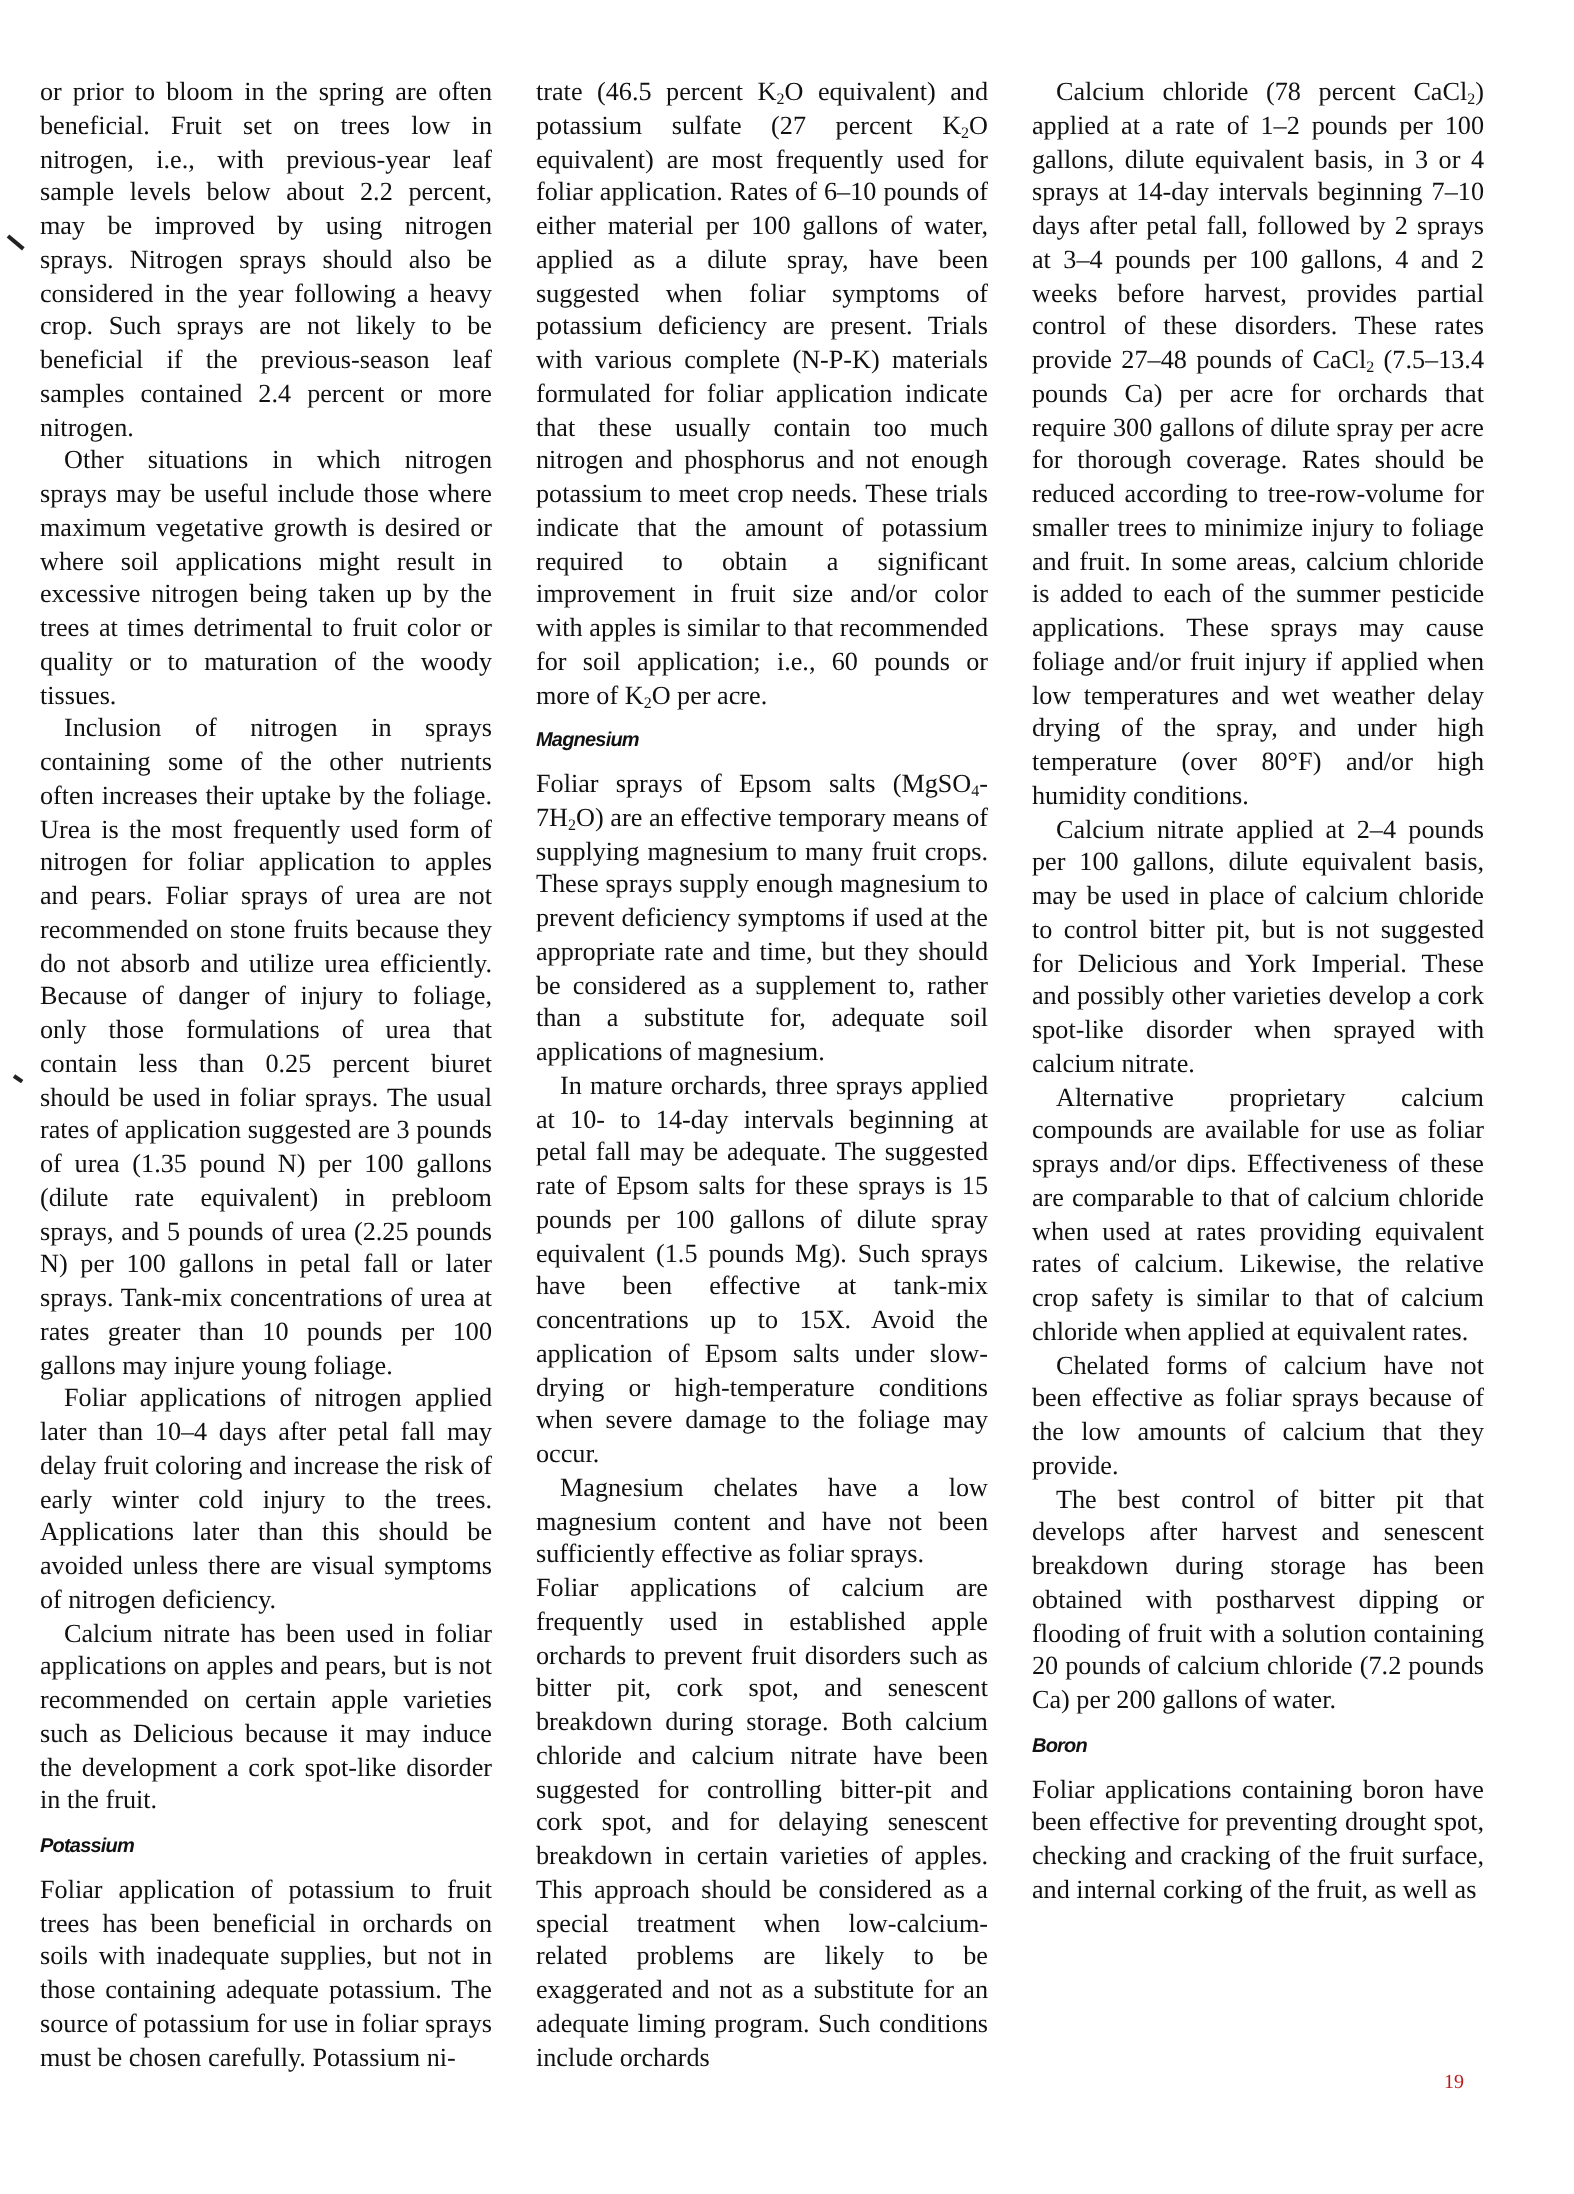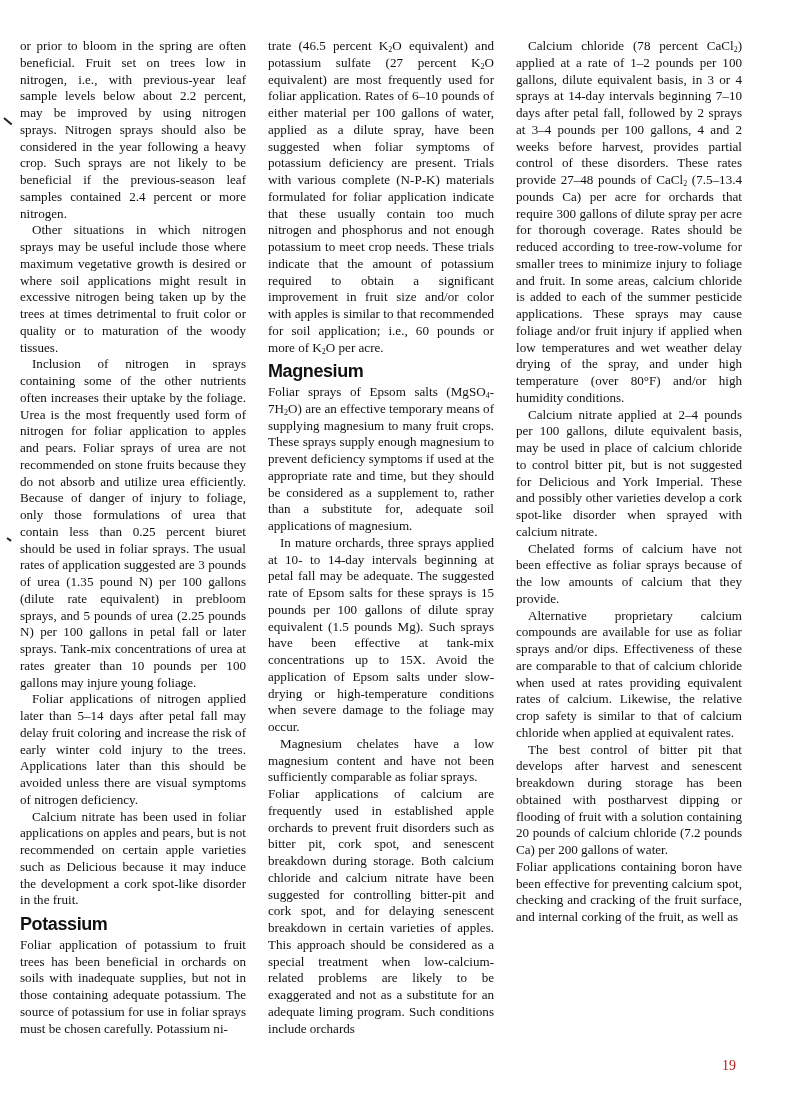--- a/index.html
+++ b/index.html
@@ -12,61 +12,62 @@
       position: absolute; top: 38px; width: 226px;
       font-size: 13.1px; line-height: 16.75px; text-align: justify;
       hyphens: manual;
     }
     #col1 { left: 20px; }
     #col2 { left: 268px; }
     #col3 { left: 516px; }
     .para { margin: 0; text-indent: 0; }
     .para.indent { text-indent: 12px; }
     .heading {
-      font-family: "Liberation Sans", sans-serif; font-weight: bold; 
-      font-size: 18px; line-height: 16.75px; margin: 7px 0 4px 0; letter-spacing: -0.4px;
+      font-family: "Liberation Sans", sans-serif; font-weight: bold; font-style: italic;
+      font-size: 10px; line-height: 16.75px; margin: 7px 0 4px 0; letter-spacing: -0.4px;
     }
     sub { font-size: 8px; line-height: 0; vertical-align: -2px; }
     .page-number {
-      position: absolute; left: 722px; top: 1058px;
-      font-family: "Liberation Serif", serif; font-size: 14px; color: #b91c1c;
+      position: absolute; left: 722px; top: 1036px;
+      font-family: "Liberation Serif", serif; font-size: 10px; color: #b91c1c;
     }
     .margin-mark {
       position: absolute; width: 10px; height: 2px; background: #222; transform-origin: left center;
     }
     #mark1 { left: 4px; top: 117px; transform: rotate(40deg); }
     #mark2 { left: 7px; top: 537px; width: 5px; transform: rotate(35deg); }
   </style>
 </head>
 <body>
 
 <div class="page">
   <div class="margin-mark" id="mark1"></div>
   <div class="margin-mark" id="mark2"></div>
 
   <div class="col" id="col1">
       <p class="para">or prior to bloom in the spring are often beneficial. Fruit set on trees low in nitrogen, i.e., with previous-year leaf sample levels below about 2.2 percent, may be improved by using nitrogen sprays. Nitrogen sprays should also be considered in the year following a heavy crop. Such sprays are not likely to be beneficial if the previous-season leaf samples contained 2.4 percent or more nitrogen.</p>
       <p class="para indent">Other situations in which nitrogen sprays may be useful include those where maximum vegetative growth is desired or where soil applications might result in excessive nitrogen being taken up by the trees at times detrimental to fruit color or quality or to maturation of the woody tissues.</p>
       <p class="para indent">Inclusion of nitrogen in sprays containing some of the other nutrients often increases their uptake by the foliage. Urea is the most frequently used form of nitrogen for foliar application to apples and pears. Foliar sprays of urea are not recommended on stone fruits because they do not absorb and utilize urea efficiently. Because of danger of injury to foliage, only those formulations of urea that contain less than 0.25 percent biuret should be used in foliar sprays. The usual rates of application suggested are 3 pounds of urea (1.35 pound N) per 100 gallons (dilute rate equivalent) in prebloom sprays, and 5 pounds of urea (2.25 pounds N) per 100 gallons in petal fall or later sprays. Tank-mix concentrations of urea at rates greater than 10 pounds per 100 gallons may injure young foliage.</p>
-      <p class="para indent">Foliar applications of nitrogen applied later than 5–14 days after petal fall may delay fruit coloring and increase the risk of early winter cold injury to the trees. Applications later than this should be avoided unless there are visual symptoms of nitrogen deficiency.</p>
+      <p class="para indent">Foliar applications of nitrogen applied later than 10–4 days after petal fall may delay fruit coloring and increase the risk of early winter cold injury to the trees. Applications later than this should be avoided unless there are visual symptoms of nitrogen deficiency.</p>
       <p class="para indent">Calcium nitrate has been used in foliar applications on apples and pears, but is not recommended on certain apple varieties such as Delicious because it may induce the development a cork spot-like disorder in the fruit.</p>
       <div class="heading">Potassium</div>
       <p class="para">Foliar application of potassium to fruit trees has been beneficial in orchards on soils with inadequate supplies, but not in those containing adequate potassium. The source of potassium for use in foliar sprays must be chosen carefully. Potassium ni-</p>
     </div>
   <div class="col" id="col2">
       <p class="para">trate (46.5 percent K<sub>2</sub>O equivalent) and potassium sulfate (27 percent K<sub>2</sub>O equivalent) are most frequently used for foliar application. Rates of 6–10 pounds of either material per 100 gallons of water, applied as a dilute spray, have been suggested when foliar symptoms of potassium deficiency are present. Trials with various complete (N-P-K) materials formulated for foliar application indicate that these usually contain too much nitrogen and phosphorus and not enough potassium to meet crop needs. These trials indicate that the amount of potassium required to obtain a significant improvement in fruit size and/or color with apples is similar to that recommended for soil application; i.e., 60 pounds or more of K<sub>2</sub>O per acre.</p>
       <div class="heading">Magnesium</div>
       <p class="para">Foliar sprays of Epsom salts (MgSO<sub>4</sub>-7H<sub>2</sub>O) are an effective temporary means of supplying magnesium to many fruit crops. These sprays supply enough magnesium to prevent deficiency symptoms if used at the appropriate rate and time, but they should be considered as a supplement to, rather than a substitute for, adequate soil applications of magnesium.</p>
       <p class="para indent">In mature orchards, three sprays applied at 10- to 14-day intervals beginning at petal fall may be adequate. The suggested rate of Epsom salts for these sprays is 15 pounds per 100 gallons of dilute spray equivalent (1.5 pounds Mg). Such sprays have been effective at tank-mix concentrations up to 15X. Avoid the application of Epsom salts under slow-drying or high-temperature conditions when severe damage to the foliage may occur.</p>
-      <p class="para indent">Magnesium chelates have a low magnesium content and have not been sufficiently comparable as foliar sprays.</p>
+      <p class="para indent">Magnesium chelates have a low magnesium content and have not been sufficiently effective as foliar sprays.</p>
       <p class="para">Foliar applications of calcium are frequently used in established apple orchards to prevent fruit disorders such as bitter pit, cork spot, and senescent breakdown during storage. Both calcium chloride and calcium nitrate have been suggested for controlling bitter-pit and cork spot, and for delaying senescent breakdown in certain varieties of apples. This approach should be considered as a special treatment when low-calcium-related problems are likely to be exaggerated and not as a substitute for an adequate liming program. Such conditions include orchards</p>
     </div>
   <div class="col" id="col3">
       <p class="para indent">Calcium chloride (78 percent CaCl<sub>2</sub>) applied at a rate of 1–2 pounds per 100 gallons, dilute equivalent basis, in 3 or 4 sprays at 14-day intervals beginning 7–10 days after petal fall, followed by 2 sprays at 3–4 pounds per 100 gallons, 4 and 2 weeks before harvest, provides partial control of these disorders. These rates provide 27–48 pounds of CaCl<sub>2</sub> (7.5–13.4 pounds Ca) per acre for orchards that require 300 gallons of dilute spray per acre for thorough coverage. Rates should be reduced according to tree-row-volume for smaller trees to minimize injury to foliage and fruit. In some areas, calcium chloride is added to each of the summer pesticide applications. These sprays may cause foliage and/or fruit injury if applied when low temperatures and wet weather delay drying of the spray, and under high temperature (over 80°F) and/or high humidity conditions.</p>
       <p class="para indent">Calcium nitrate applied at 2–4 pounds per 100 gallons, dilute equivalent basis, may be used in place of calcium chloride to control bitter pit, but is not suggested for Delicious and York Imperial. These and possibly other varieties develop a cork spot-like disorder when sprayed with calcium nitrate.</p>
+      <p class="para indent">Alternative proprietary calcium compounds are available for use as foliar sprays and/or dips. Effectiveness of these are comparable to that of calcium chloride when used at rates providing equivalent rates of calcium. Likewise, the relative crop safety is similar to that of calcium chloride when applied at equivalent rates.</p>
       <p class="para indent">Chelated forms of calcium have not been effective as foliar sprays because of the low amounts of calcium that they provide.</p>
-      <p class="para indent">Alternative proprietary calcium compounds are available for use as foliar sprays and/or dips. Effectiveness of these are comparable to that of calcium chloride when used at rates providing equivalent rates of calcium. Likewise, the relative crop safety is similar to that of calcium chloride when applied at equivalent rates.</p>
       <p class="para indent">The best control of bitter pit that develops after harvest and senescent breakdown during storage has been obtained with postharvest dipping or flooding of fruit with a solution containing 20 pounds of calcium chloride (7.2 pounds Ca) per 200 gallons of water.</p>
-      <p class="para">Foliar applications containing boron have been effective for preventing calcium spot, checking and cracking of the fruit surface, and internal corking of the fruit, as well as</p>
+      <div class="heading">Boron</div>
+      <p class="para">Foliar applications containing boron have been effective for preventing drought spot, checking and cracking of the fruit surface, and internal corking of the fruit, as well as</p>
     </div>
 
   <div class="page-number">19</div>
 </div>
 
 </body></html>

